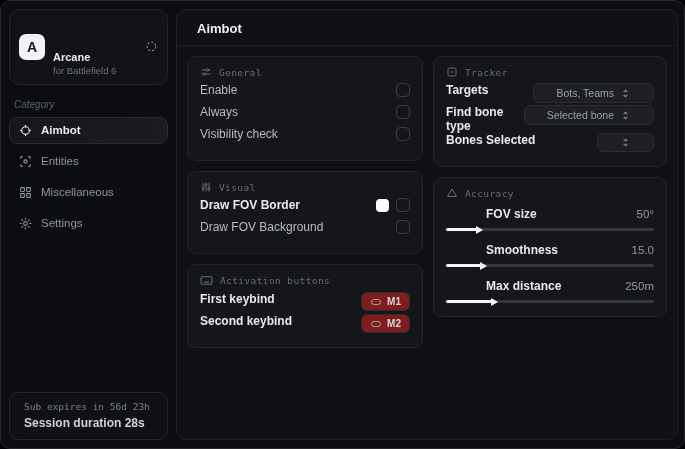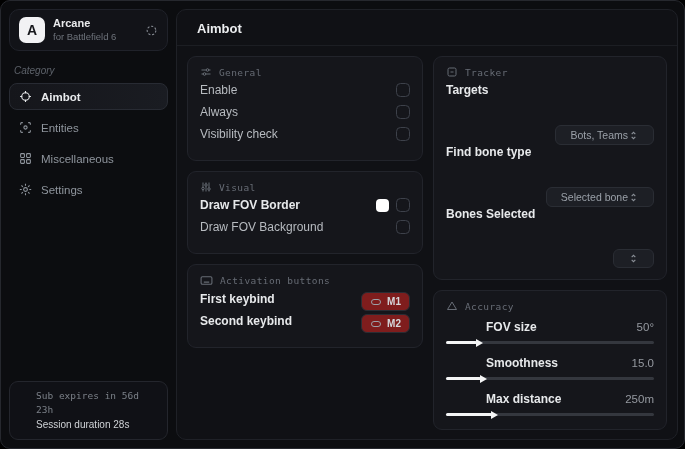--- a/index.html
+++ b/index.html
@@ -30,21 +30,21 @@
     margin-bottom: 10px;
   }
   .logo {
     width: 26px; height: 26px;
     background: #f2f2f4;
     border-radius: 7px;
     display: flex; align-items: center; justify-content: center;
     color: #17181c; font-weight: bold; font-size: 14px;
   }
   .brand-text { flex: 1; line-height: 1.25; }
-  .brand-name { color: #e9eaec; font-size: 11px; font-weight: bold; }
+  .brand-name { color: #e9eaec; font-size: 11px; font-weight: bold; margin-top: 34px; }
   .brand-sub { color: #6e737b; font-size: 9.5px; }
   .sync-btn { color: #878c94; display: flex; }
 
   .cat-label { color: #5c6169; font-size: 10px; margin: 4px 0 7px 5px; font-style: italic; }
 
   .nav { display: flex; flex-direction: column; gap: 4px; }
   .nav-item {
     display: flex; align-items: center; gap: 9px;
     padding: 6px 9px;
     border-radius: 8px;
@@ -58,25 +58,25 @@
     color: #e9ebed; font-weight: bold;
   }
   .nav-item svg { flex: 0 0 auto; }
 
   .side-spacer { flex: 1; }
 
   .sub-card {
     border: 1px solid #24262d;
     background: #101116;
     border-radius: 9px;
-    padding: 7px 26px;
+    padding: 7px 14px;
     line-height: 1.5;
   }
   .sub-line1 { font-family: "DejaVu Sans Mono", monospace; font-size: 9.5px; color: #7b8088; }
-  .sub-line2 { font-size: 10px; font-weight: normal; color: #cfd2d6; }
+  .sub-line2 { font-size: 12px; font-weight: bold; color: #cfd2d6; }
 
   
   .panel {
     flex: 1;
     margin: 8px 6px 8px 0;
     background: #101115;
     border: 1px solid #1f2127;
     border-radius: 10px;
     display: flex; flex-direction: column;
     overflow: hidden;
@@ -128,27 +128,26 @@
   .key-btn {
     display: flex; align-items: center; gap: 5px;
     background: #7f1d1d; border: 1px solid #2a2d34;
     border-radius: 6px;
     padding: 2.5px 8px;
     color: #d5d8dc; font-size: 10px; font-weight: bold;
   }
   .key-btn svg { color: #9ba0a7; }
 
   .select-btn {
-    display: flex; align-items: center; 
+    display: flex; align-items: center; gap: 6px;
     background: #1d1f25; border: 1px solid #2a2d34;
     border-radius: 6px;
-    padding: 3px 14px;
+    padding: 3px 22px;
     color: #9aa0a8; font-size: 10.5px;
     white-space: nowrap;
-    margin-top: 42px;
   }
   .select-btn svg { color: #8b9098; }
 
   .acc-row { margin-bottom: 9px; }
   .acc-row:last-child { margin-bottom: 2px; }
   .acc-top { display: flex; justify-content: space-between; align-items: center; min-height: 20px; margin-left: 40px; }
   .acc-value { font-size: 11.5px; color: #9599a0; }
   .slider {
     position: relative;
     height: 3px; border-radius: 2px;

